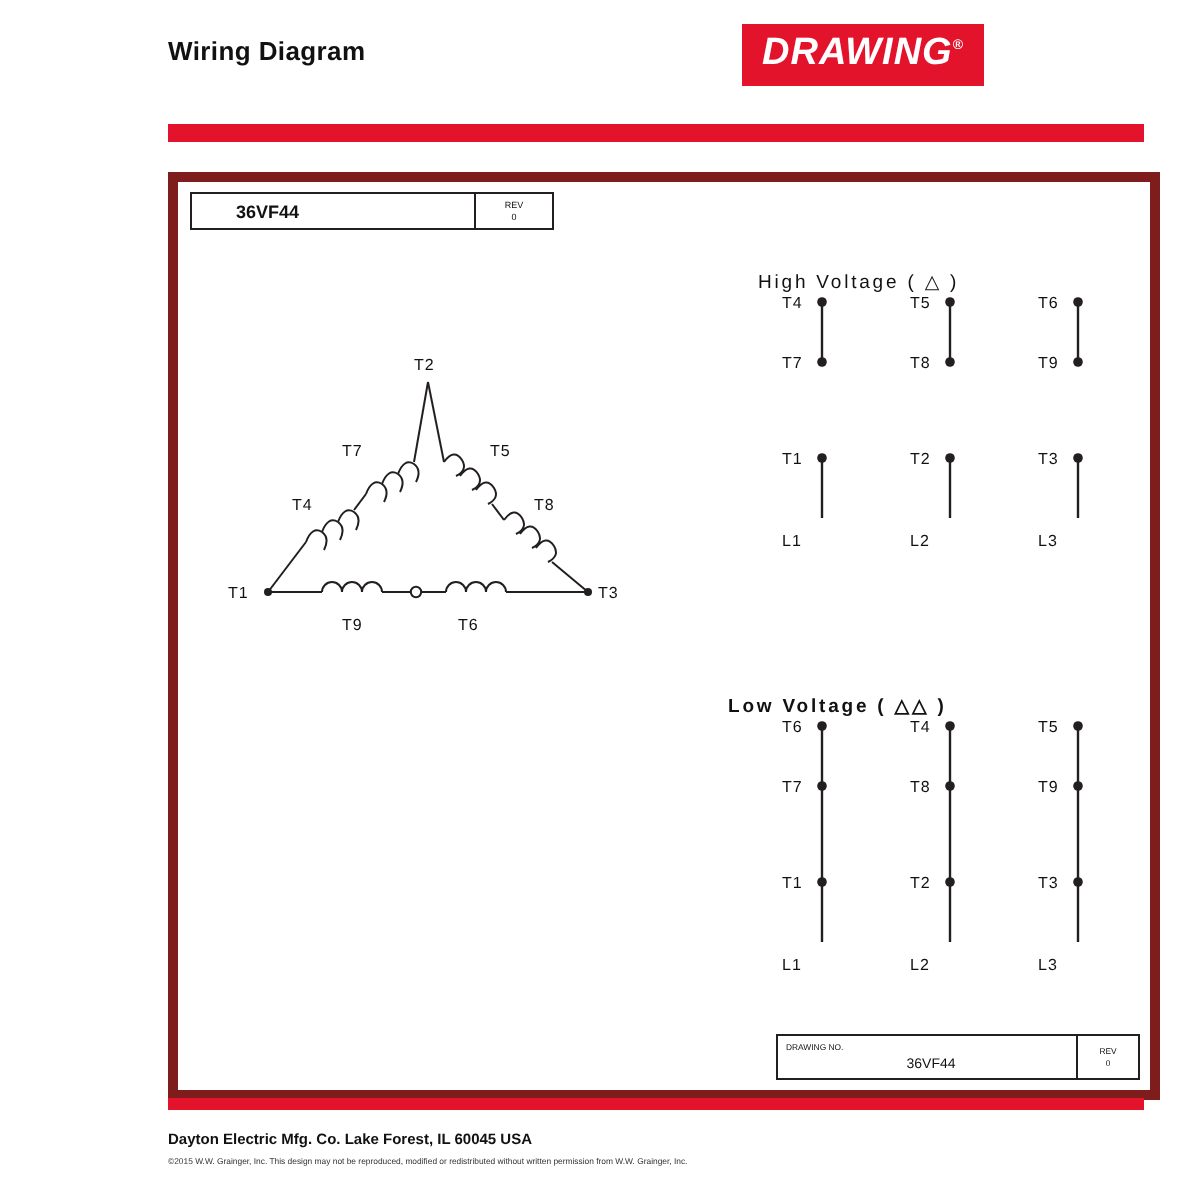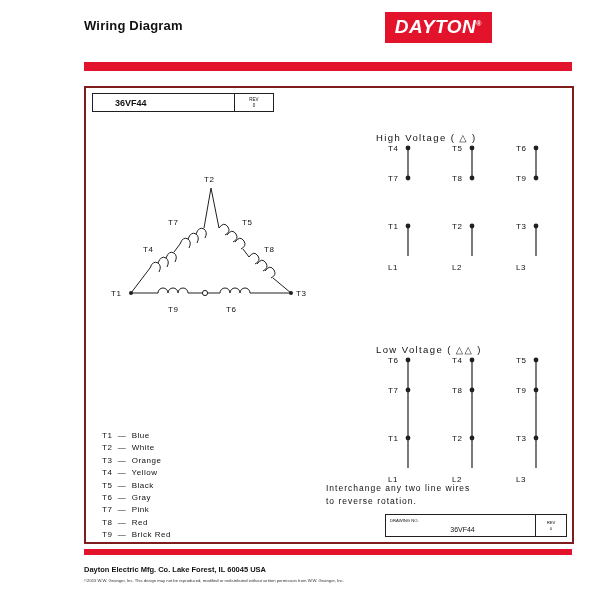--- a/index.html
+++ b/index.html
@@ -31,21 +31,21 @@
   .brand sup{font-size:7px;vertical-align:super;font-style:normal;}
   .red-bar-top{
     position:absolute;left:84px;top:62px;width:488px;height:9px;background:#e3132b;
   }
   .red-bar-bottom{
     position:absolute;left:84px;top:549px;width:488px;height:6px;background:#e3132b;
   }
   
   .frame{
     position:absolute;left:84px;top:86px;width:486px;height:454px;
-    border:2px solid #7f1d1d;background:#fff;
+    border:5px solid #7f1d1d;background:#fff;
   }
   
   .model-box{
     position:absolute;left:6px;top:5px;width:180px;height:17px;
     border:1px solid #231f20;display:flex;
   }
   .model-box .cell-no{
     flex:1;display:flex;align-items:center;padding-left:22px;
     font-size:9px;font-weight:bold;color:#111;
   }
@@ -98,21 +98,21 @@
   svg{display:block;}
   .lbl{font-family:"Liberation Sans", sans-serif;font-size:8px;fill:#111;letter-spacing:.5px;}
 </style>
 </head>
 <body>
 
 <div class="page">
 
   <div class="doc-title">Wiring Diagram</div>
 
-  <div class="brand"><span>DAYTON</span><sup>®</sup></div>
+  <div class="brand"><span>DRAWING</span><sup>®</sup></div>
 
   <div class="red-bar-top"></div>
 
   <div class="frame">
 
     <div class="model-box">
       <div class="cell-no">36VF44</div>
       <div class="cell-rev">
         <span>REV</span>
         <span>0</span>
@@ -124,24 +124,22 @@
         <span class="dwg-label">DRAWING NO.</span>
         <span class="dwg-val">36VF44</span>
       </div>
       <div class="dwg-rev">
         <span>REV</span>
         <span>0</span>
       </div>
     </div>
 
     <div class="sec-title" style="left:290px;top:24px;">High Voltage ( △ )</div>
-    <div class="sec-title" style="left:290px;top:236px;">Low Voltage ( △△ )</div>
-
-    <div class="note" style="left:240px;top:394px;white-space:pre-line;letter-spacing:1px;">Interchange any two line wires
-to reverse rotation.</div>
+    <div class="sec-title" style="left:275px;top:236px;font-weight:bold;">Low Voltage ( △△ )</div>
+
 
     <svg style="position:absolute;left:20px;top:80px;" width="230" height="150" viewBox="0 0 230 150">
 
       <line x1="25" y1="125" x2="44" y2="100" stroke="#231f20" stroke-width="1"></line>
       <path d="M44,100 q3,-8 8,-5 q4,3 1,9 M52,95 q3,-8 8,-5 q4,3 1,9 M60,90 q3,-8 8,-5 q4,3 1,9" fill="none" stroke="#231f20" stroke-width="1"></path>
       <line x1="68" y1="84" x2="74" y2="76" stroke="#231f20" stroke-width="1"></line>
       <path d="M74,76 q3,-8 8,-5 q4,3 1,9 M82,71 q3,-8 8,-5 q4,3 1,9 M90,66 q3,-8 8,-5 q4,3 1,9" fill="none" stroke="#231f20" stroke-width="1"></path>
       <line x1="98" y1="60" x2="105" y2="20" stroke="#231f20" stroke-width="1"></line>
 
       <line x1="105" y1="20" x2="113" y2="60" stroke="#231f20" stroke-width="1"></line>
@@ -244,30 +242,19 @@
       <text class="lbl" x="86" y="99">T2</text>
       <text class="lbl" x="150" y="99">T3</text>
 
       <text class="lbl" x="22" y="140">L1</text>
       <text class="lbl" x="86" y="140">L2</text>
       <text class="lbl" x="150" y="140">L3</text>
     </svg>
 
   </div>
 
-  <div class="legend">
-    <div>T1  —  Blue</div>
-    <div>T2  —  White</div>
-    <div>T3  —  Orange</div>
-    <div>T4  —  Yellow</div>
-    <div>T5  —  Black</div>
-    <div>T6  —  Gray</div>
-    <div>T7  —  Pink</div>
-    <div>T8  —  Red</div>
-    <div>T9  —  Brick Red</div>
-  </div>
 
   <div class="red-bar-bottom"></div>
 
   <div class="footer-line">Dayton Electric Mfg. Co.  Lake Forest, IL  60045  USA</div>
   <div class="footer-small">©2015 W.W. Grainger, Inc.   This design may not be reproduced, modified or redistributed without written permission from W.W. Grainger, Inc.</div>
 
 </div>
 
 </body></html>

